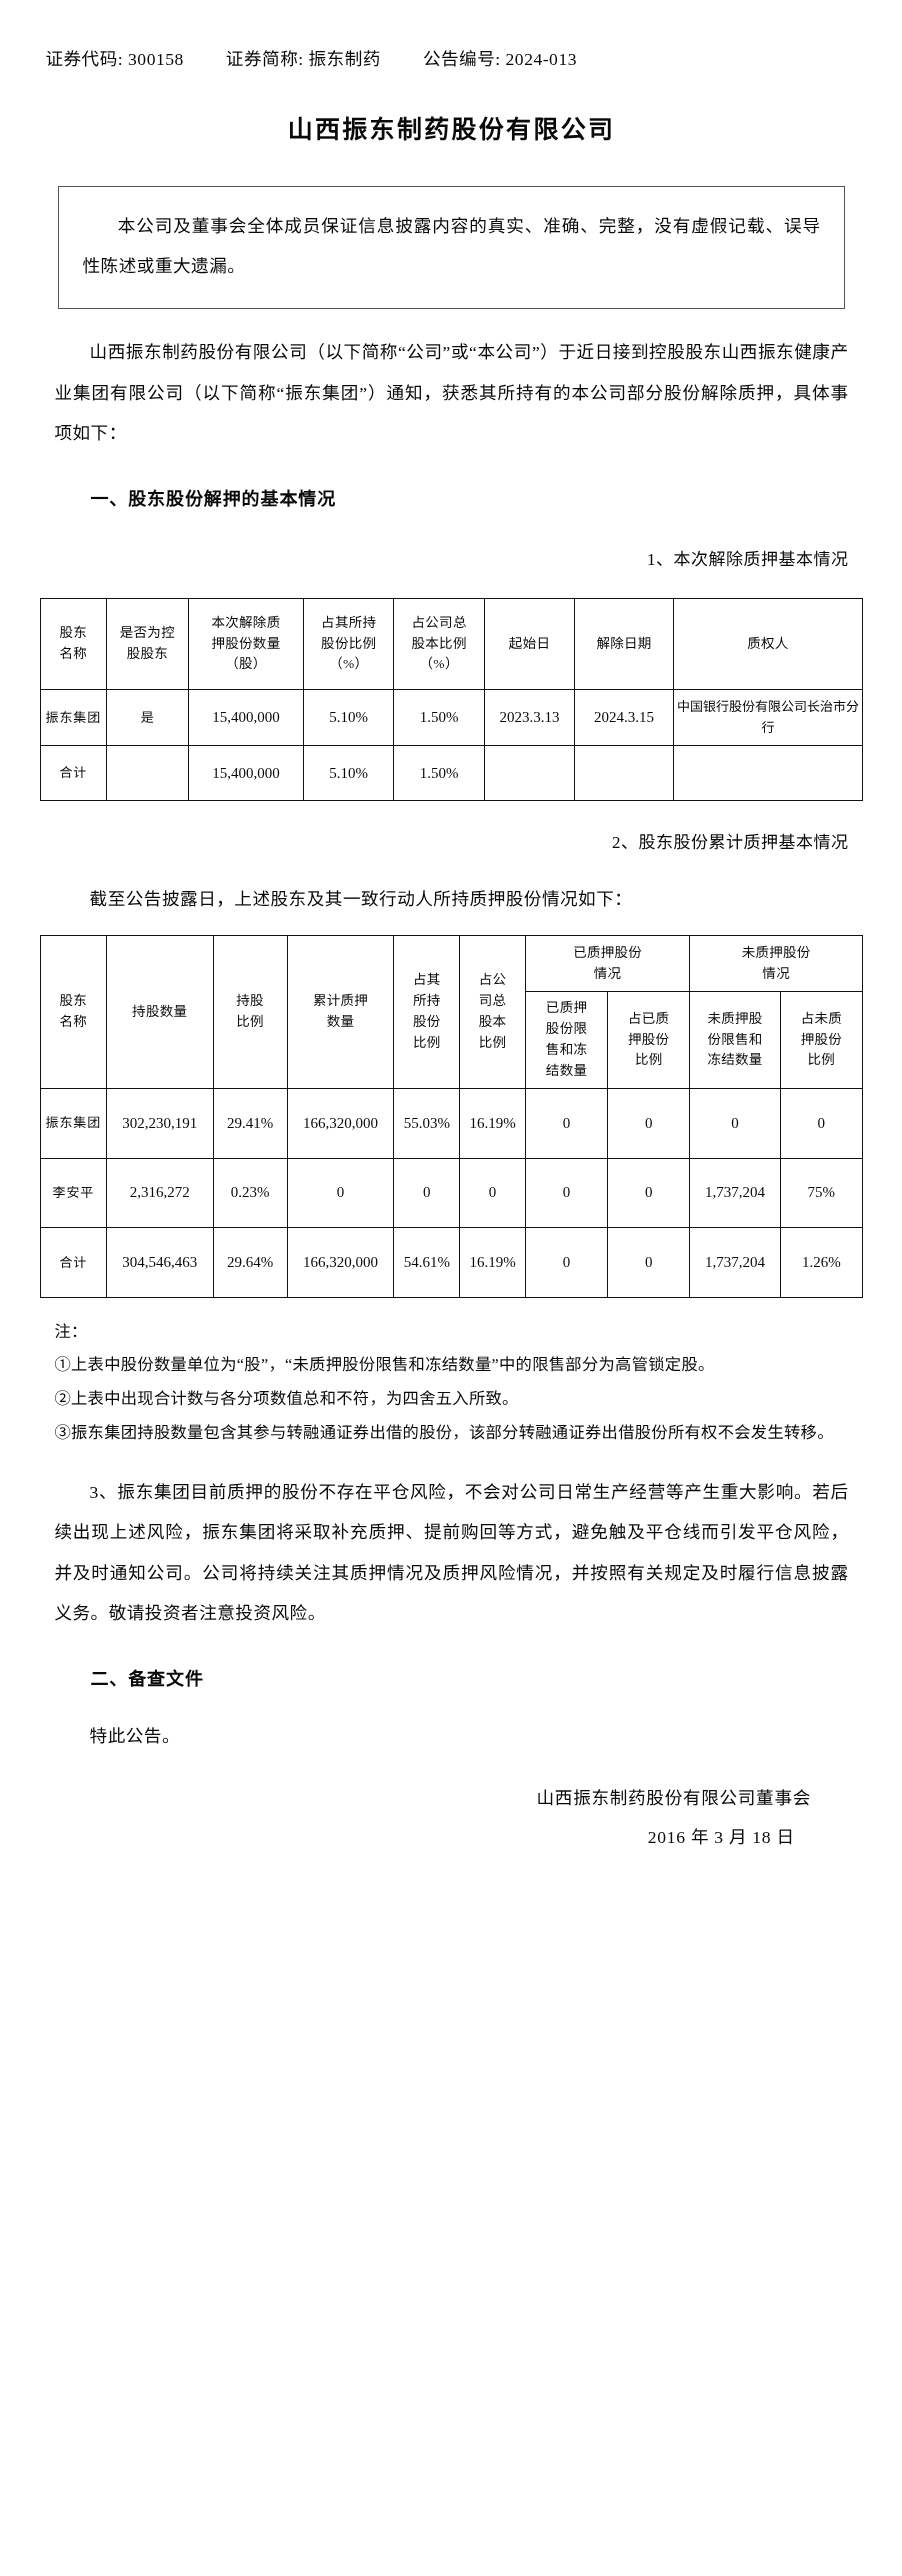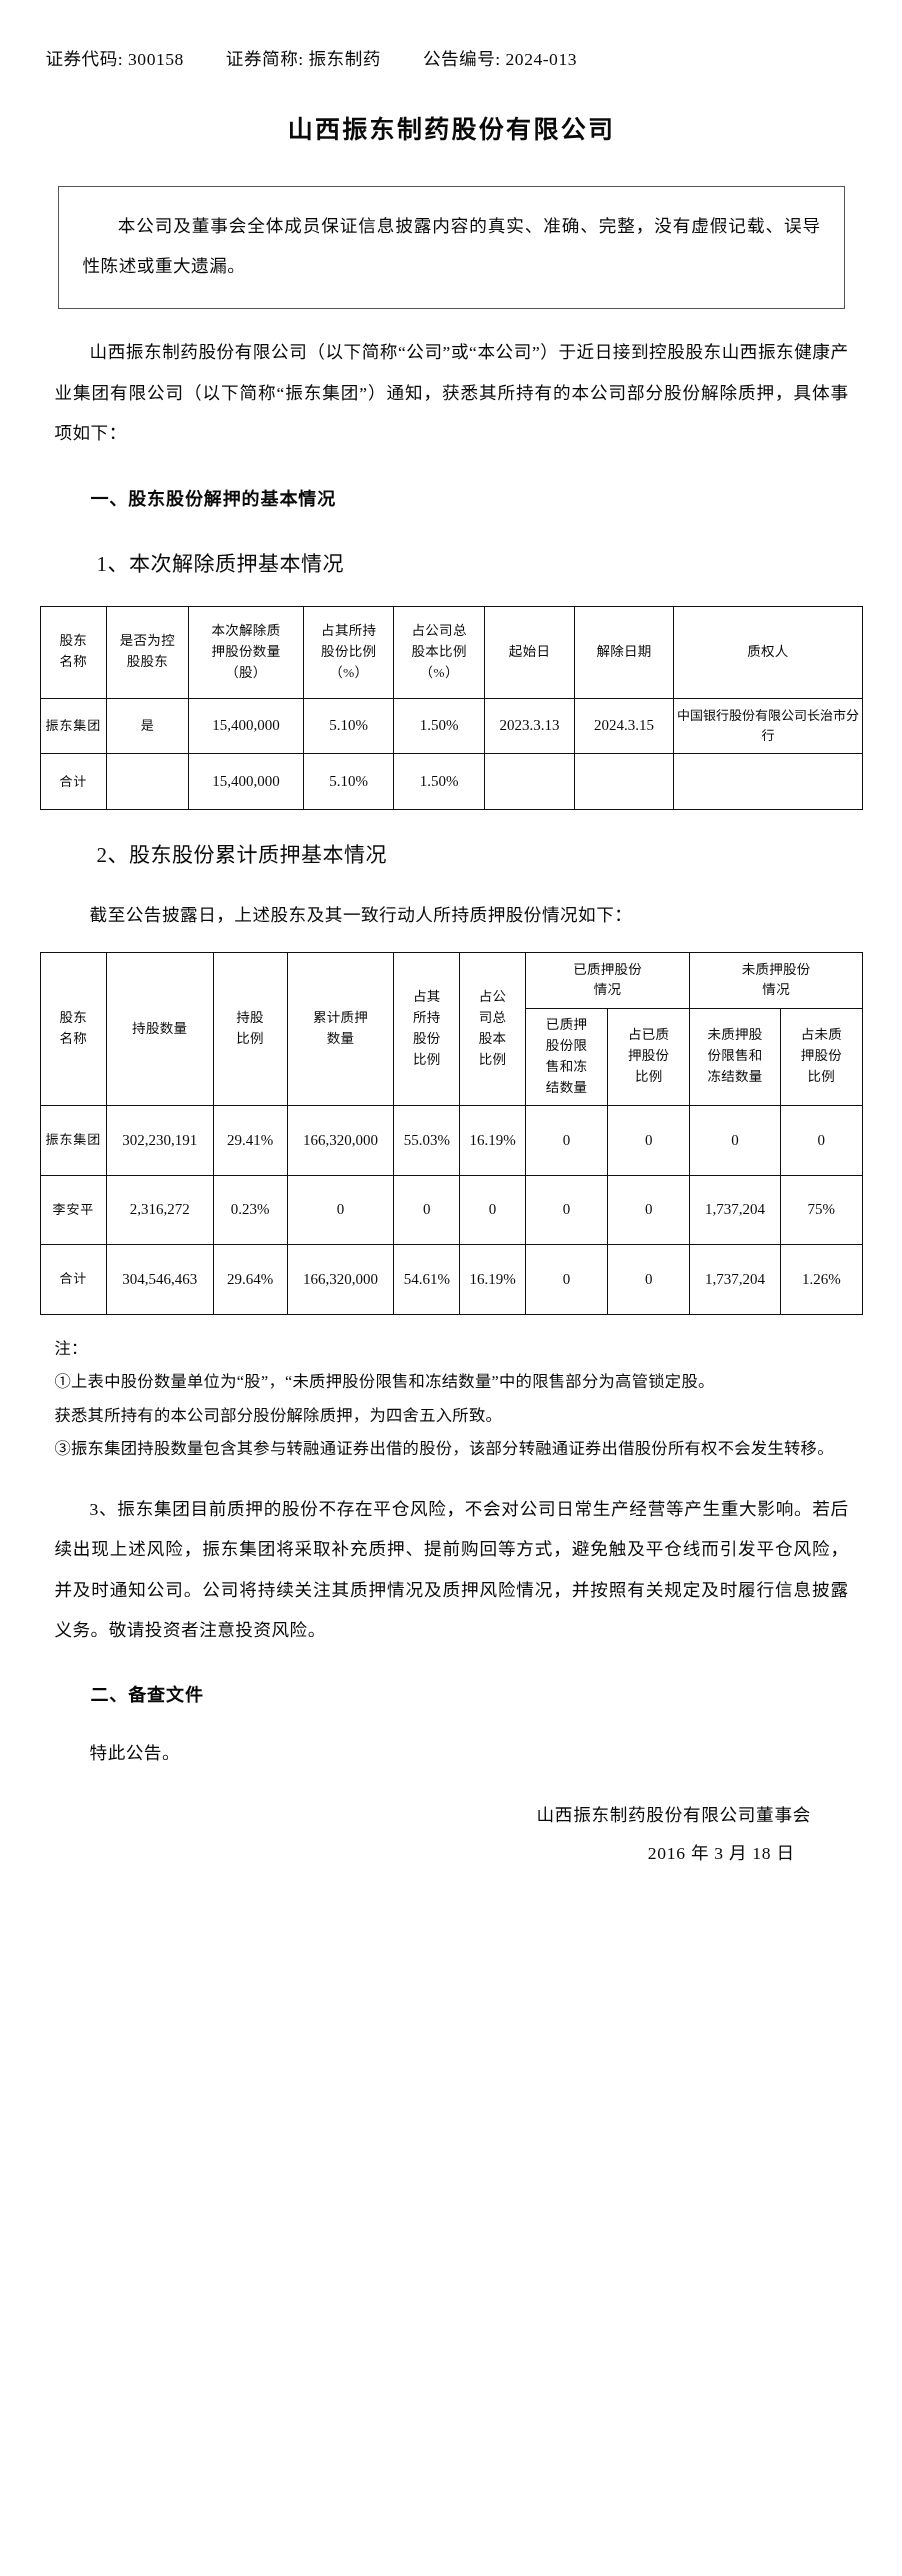--- a/index.html
+++ b/index.html
@@ -72,25 +72,26 @@
   .body-p.tight { margin-top: 18px; }
   .sec-h {
     font-size: 18px;
     font-weight: bold;
     letter-spacing: 0.9px;
     text-indent: 2em;
     margin: 27px 14.4px 0 14.4px;
     line-height: 2.1;
   }
   .sub-h {
-    font-size: 21px;
+    font-size: 17px;
     letter-spacing: 0.5px;
     text-indent: 2em;
     margin: 23.5px 14.4px 0 14.4px;
     line-height: 2.1;
+    text-align: right;
   }
 
   
   table.tbl {
     width: 100%;
     border-collapse: collapse;
     table-layout: fixed;
     margin-top: 16.3px;
     font-size: 13.5px;
   }
@@ -284,21 +285,21 @@
         <td class="num">0</td>
         <td class="num">1,737,204</td>
         <td class="num">1.26%</td>
       </tr>
     </tbody>
   </table>
 
   <div class="notes">
     <p class="note-label">注：</p>
     <p>①上表中股份数量单位为“股”，“未质押股份限售和冻结数量”中的限售部分为高管锁定股。</p>
-    <p>获悉其所持有的本公司部分股份解除质押，为四舍五入所致。</p>
+    <p>②上表中出现合计数与各分项数值总和不符，为四舍五入所致。</p>
     <p>③振东集团持股数量包含其参与转融通证券出借的股份，该部分转融通证券出借股份所有权不会发生转移。</p>
   </div>
 
   <div class="body-p">3、振东集团目前质押的股份不存在平仓风险，不会对公司日常生产经营等产生重大影响。若后续出现上述风险，振东集团将采取补充质押、提前购回等方式，避免触及平仓线而引发平仓风险，并及时通知公司。公司将持续关注其质押情况及质押风险情况，并按照有关规定及时履行信息披露义务。敬请投资者注意投资风险。</div>
 
   <div class="sec-h">二、备查文件</div>
   <div class="closing">特此公告。</div>
 
   <div class="sign">
     <div>山西振东制药股份有限公司董事会</div>

